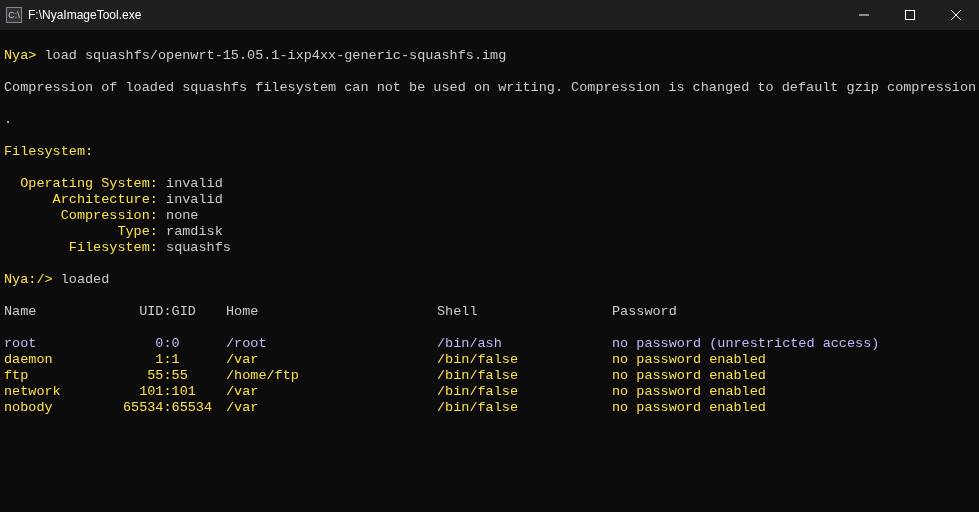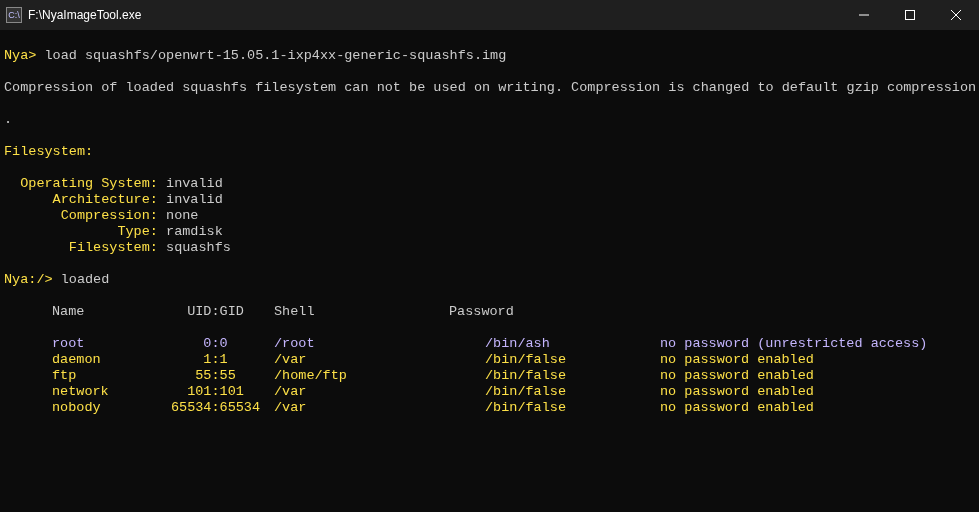--- a/index.html
+++ b/index.html
@@ -39,21 +39,21 @@
     }
     .terminal {
       padding: 2px 4px;
       line-height: 16px;
       white-space: pre;
       font-size: 13.5px;
     }
     .green { color: #fde047; }
     .white { color: #c4b5fd; }
     .row { display: flex; }
-    .col-name { width: 105px; display: inline-block; margin-left: 48px; }
+    .col-name { width: 105px; display: inline-block; }
     .col-uid  { width: 117px; display: inline-block; text-align: center; }
     .col-home { width: 211px; display: inline-block; }
     .col-shell{ width: 175px; display: inline-block; }
     .col-pass { display: inline-block; }
     @keyframes blink { 50% { opacity: 0; } }
   </style>
 </head>
 <body>
 
 <div class="titlebar">
@@ -81,19 +81,19 @@
   </div>
 </div>
 
 <div class="terminal">
 <div><span class="green">Nya&gt; </span><span>load squashfs/openwrt-15.05.1-ixp4xx-generic-squashfs.img</span></div>
 <div>Compression of loaded squashfs filesystem can not be used on writing. Compression is changed to default gzip compression</div>
 <div>.</div>
 <div class="green">Filesystem:</div>
 <div id="fs-block"><div><span class="green">  Operating System:</span><span> invalid</span></div><div><span class="green">      Architecture:</span><span> invalid</span></div><div><span class="green">       Compression:</span><span> none</span></div><div><span class="green">              Type:</span><span> ramdisk</span></div><div><span class="green">        Filesystem:</span><span> squashfs</span></div></div>
 <div><span class="green">Nya:/&gt; </span><span>loaded</span></div>
-<div class="row"><span class="col-name">Name</span><span class="col-uid">UID:GID</span><span class="col-shell">Shell</span><span class="col-pass">Password</span></div>
+<div class="row"><span class="col-name">Name</span><span class="col-uid">UID:GID</span><span class="col-home">Home</span><span class="col-shell">Shell</span><span class="col-pass">Password</span></div>
 <div id="users-block"><div class="row"><span class="col-name white">root</span><span class="col-uid white">0:0</span><span class="col-home white">/root</span><span class="col-shell white">/bin/ash</span><span class="col-pass white">no password (unrestricted access)</span></div><div class="row"><span class="col-name green">daemon</span><span class="col-uid green">1:1</span><span class="col-home green">/var</span><span class="col-shell green">/bin/false</span><span class="col-pass green">no password enabled</span></div><div class="row"><span class="col-name green">ftp</span><span class="col-uid green">55:55</span><span class="col-home green">/home/ftp</span><span class="col-shell green">/bin/false</span><span class="col-pass green">no password enabled</span></div><div class="row"><span class="col-name green">network</span><span class="col-uid green">101:101</span><span class="col-home green">/var</span><span class="col-shell green">/bin/false</span><span class="col-pass green">no password enabled</span></div><div class="row"><span class="col-name green">nobody</span><span class="col-uid green">65534:65534</span><span class="col-home green">/var</span><span class="col-shell green">/bin/false</span><span class="col-pass green">no password enabled</span></div></div>
 
 
 
 
 </div>
 
 </body></html>

